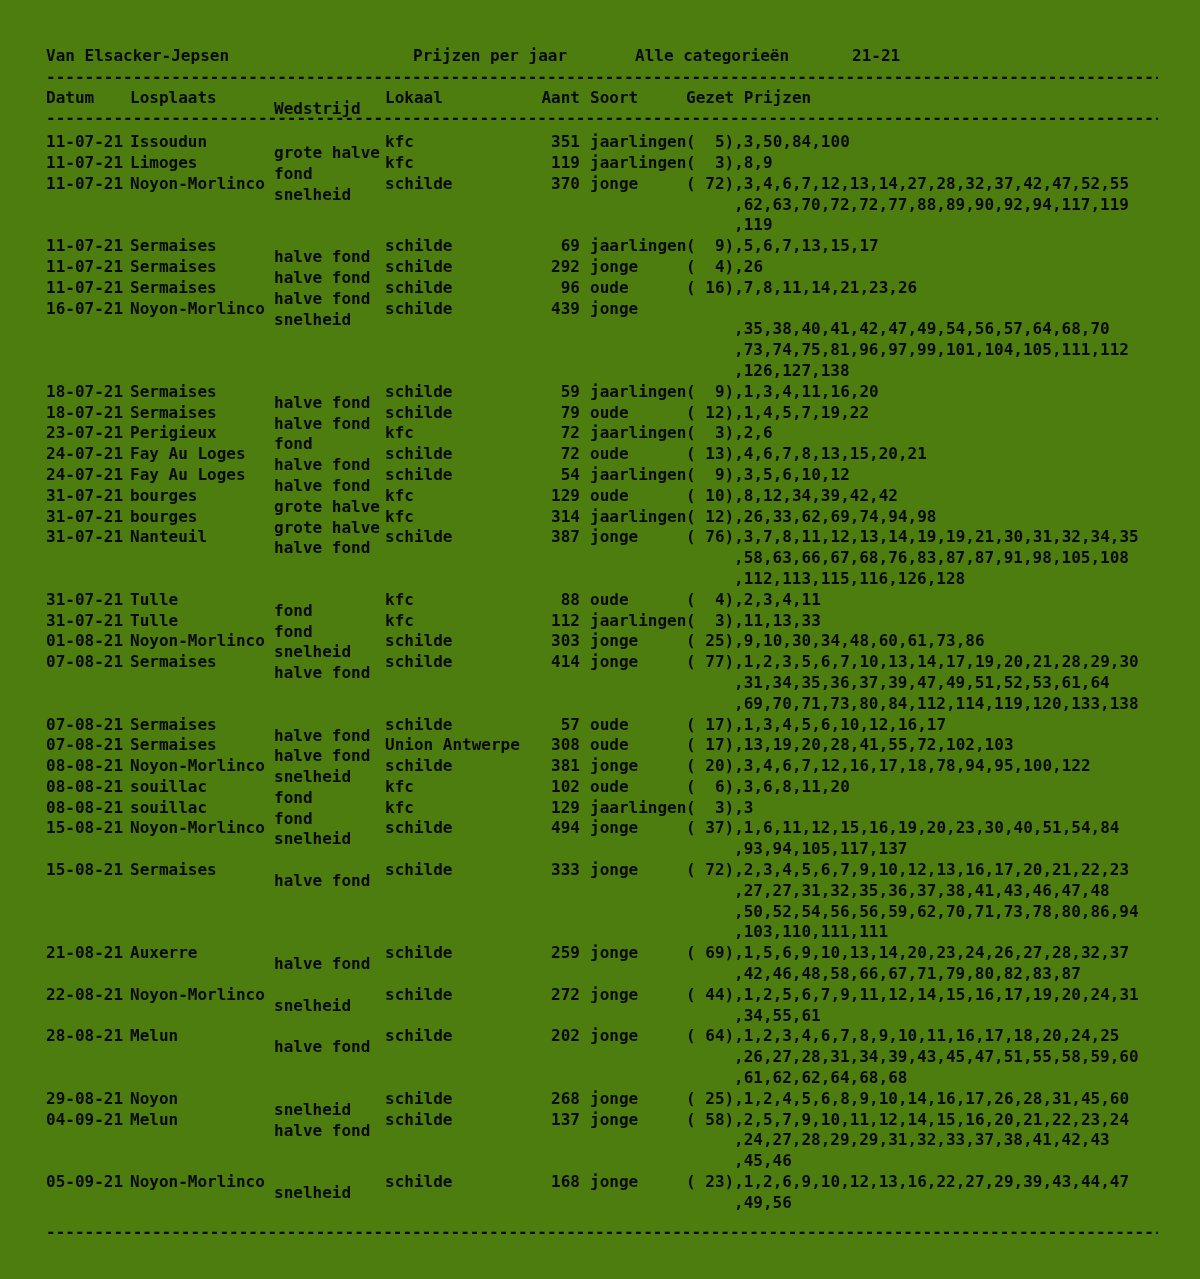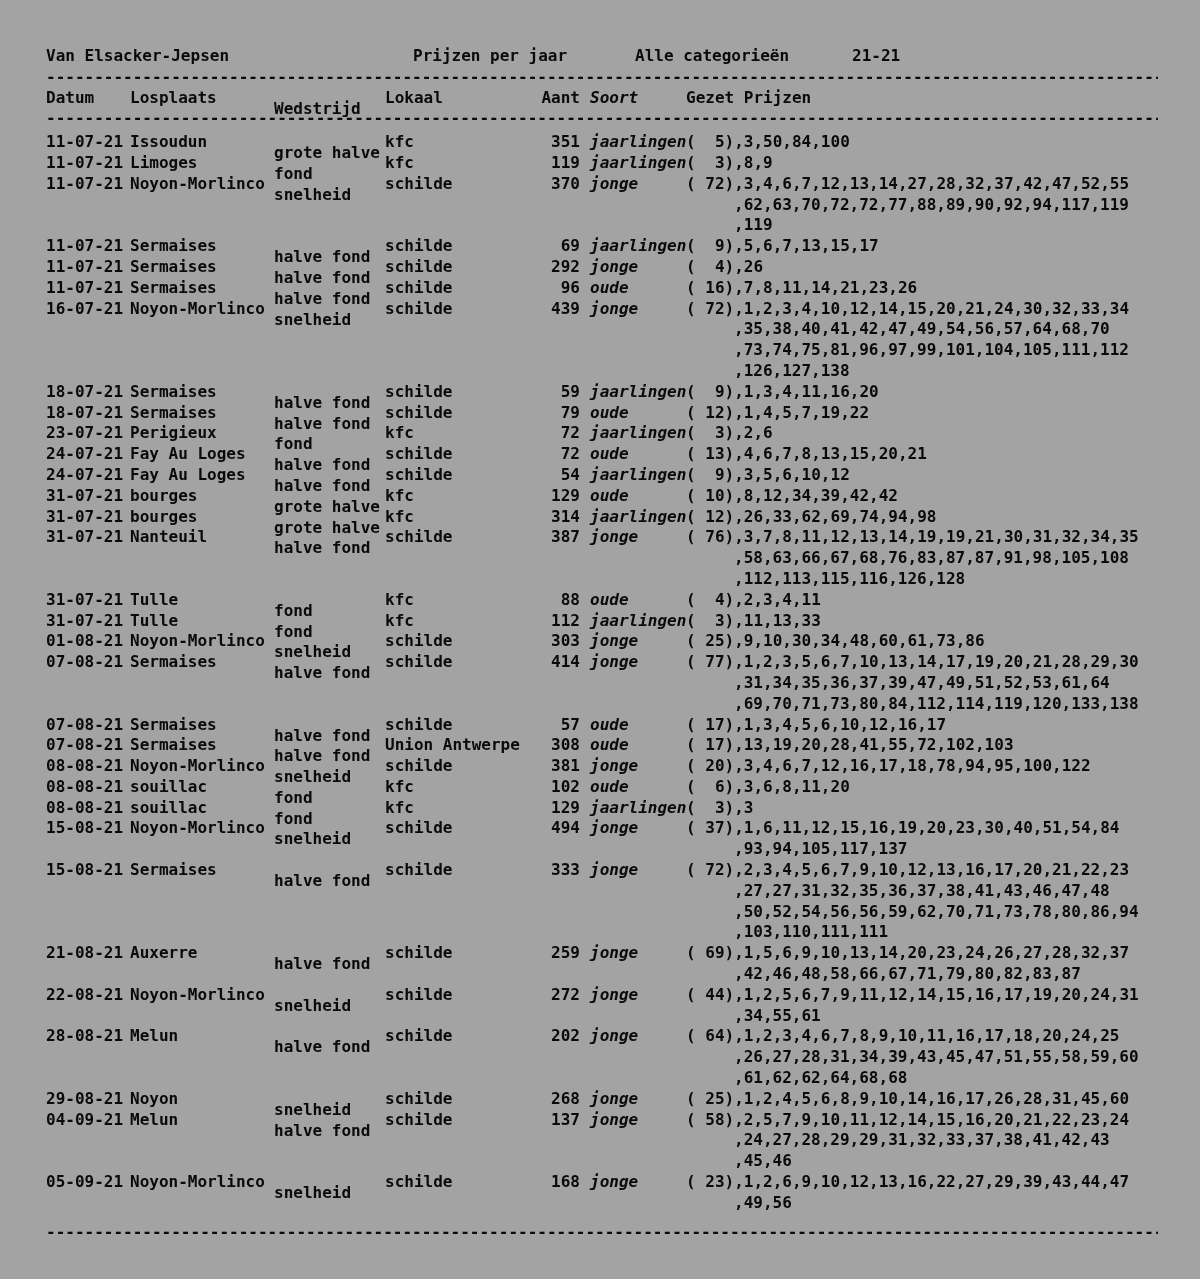--- a/index.html
+++ b/index.html
@@ -1,20 +1,20 @@
 <!DOCTYPE html>
 <html><head>
 <meta charset="utf-8">
 <style>
   html, body { margin: 0; padding: 0; background: #ffffff; }
   .page {
     position: relative;
     width: 1200px;
     height: 1279px;
-    background: #a3a3a3;
+    background: #4d7c0f;
     color: #0a0a0a;
     font-family: "DejaVu Sans Mono", "Liberation Mono", monospace;
     font-weight: 700;
     font-size: 16px;
     box-sizing: border-box;
     padding: 46px 0 0 46px;
     overflow: hidden;
   }
   .line {
     position: relative;
@@ -26,21 +26,21 @@
     top: 0;
     white-space: pre;
     line-height: 20.8px;
   }
   
   .col-datum     { left: 0; }
   .col-losplaats { left: 84px; }
   .col-wedstrijd { left: 228px; margin-top: 11px; }
   .col-lokaal    { left: 339px; }
   .col-aant      { left: 444px; width: 90px; text-align: right; }
-  .col-soort     { left: 544px; font-style: italic; }
+  .col-soort     { left: 544px; }
   .col-prijzen   { left: 640px; }
   .col-cont      { left: 688px; }
   
   .t-owner    { left: 0; }
   .t-title    { left: 367px; }
   .t-category { left: 589px; }
   .t-years    { left: 806px; }
   .sep-line { height: 20.8px; }
   .sep-text {
     display: inline-block;
@@ -154,21 +154,20 @@
   </div>
 
   <div class="record">
     <div class="line">
       <span class="c col-datum cell-datum">16-07-21</span>
       <span class="c col-losplaats cell-losplaats">Noyon-Morlinco</span>
       <span class="c col-wedstrijd cell-wedstrijd">snelheid</span>
       <span class="c col-lokaal cell-lokaal">schilde</span>
       <span class="c col-aant cell-aant">439</span>
       <span class="c col-soort cell-soort">jonge</span>
-      <span class="c col-prijzen cell-prijzen">( 72),1,2,3,4,10,12,14,15,20,21,24,30,32,33,34</span>
     </div>
   <div class="line"><span class="c col-cont">,35,38,40,41,42,47,49,54,56,57,64,68,70</span></div>
         <div class="line"><span class="c col-cont">,73,74,75,81,96,97,99,101,104,105,111,112</span></div>
         <div class="line"><span class="c col-cont">,126,127,138</span></div>
       </div>
 
   <div class="record">
     <div class="line">
       <span class="c col-datum cell-datum">18-07-21</span>
       <span class="c col-losplaats cell-losplaats">Sermaises</span>

